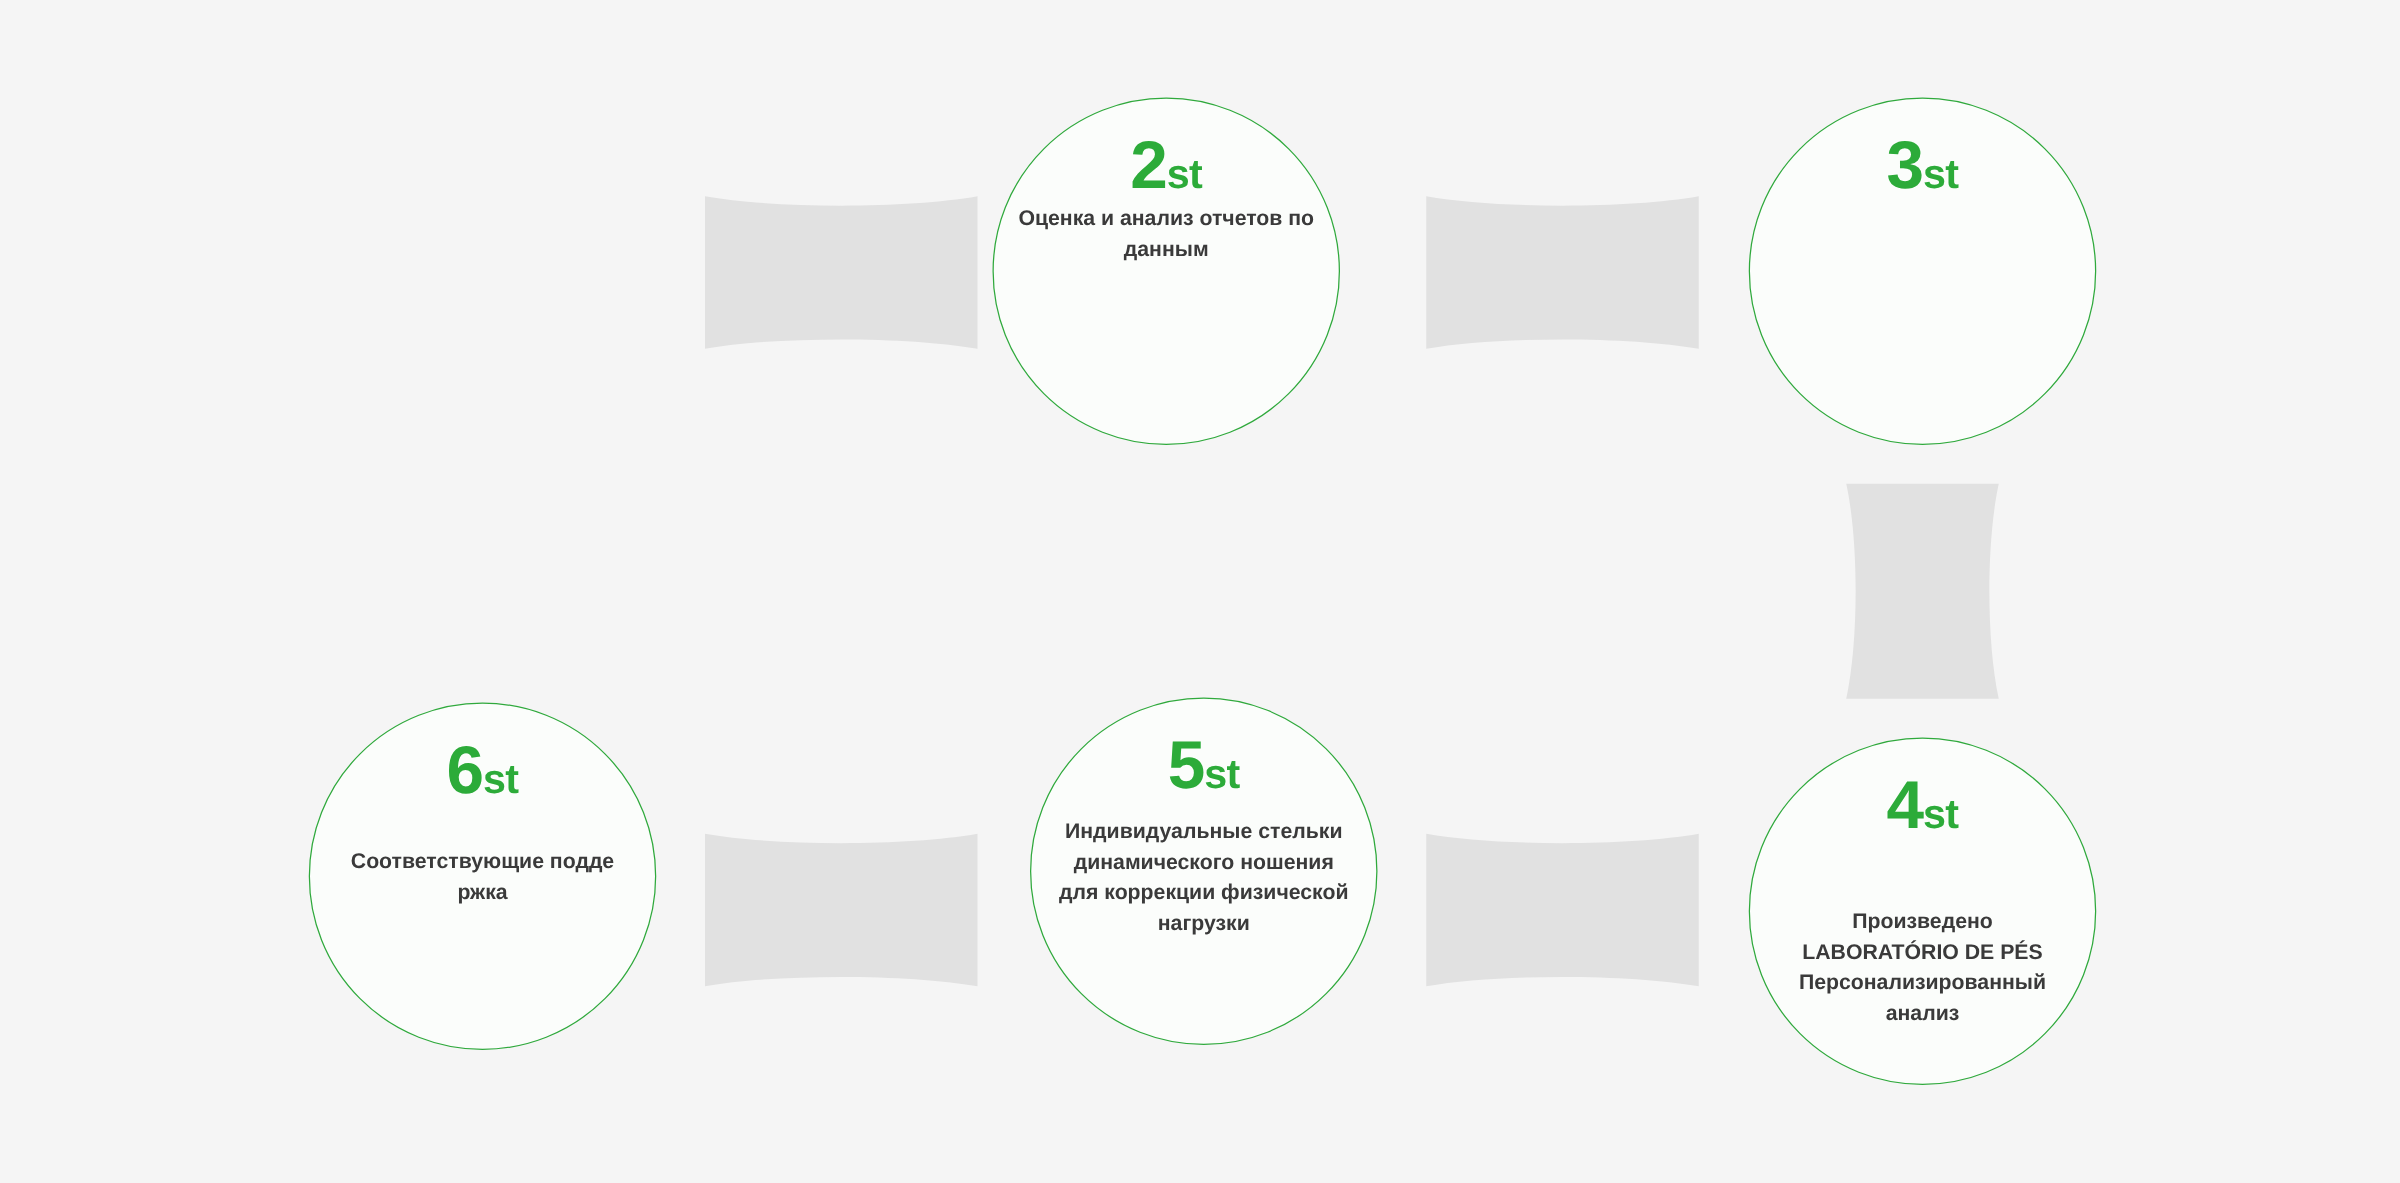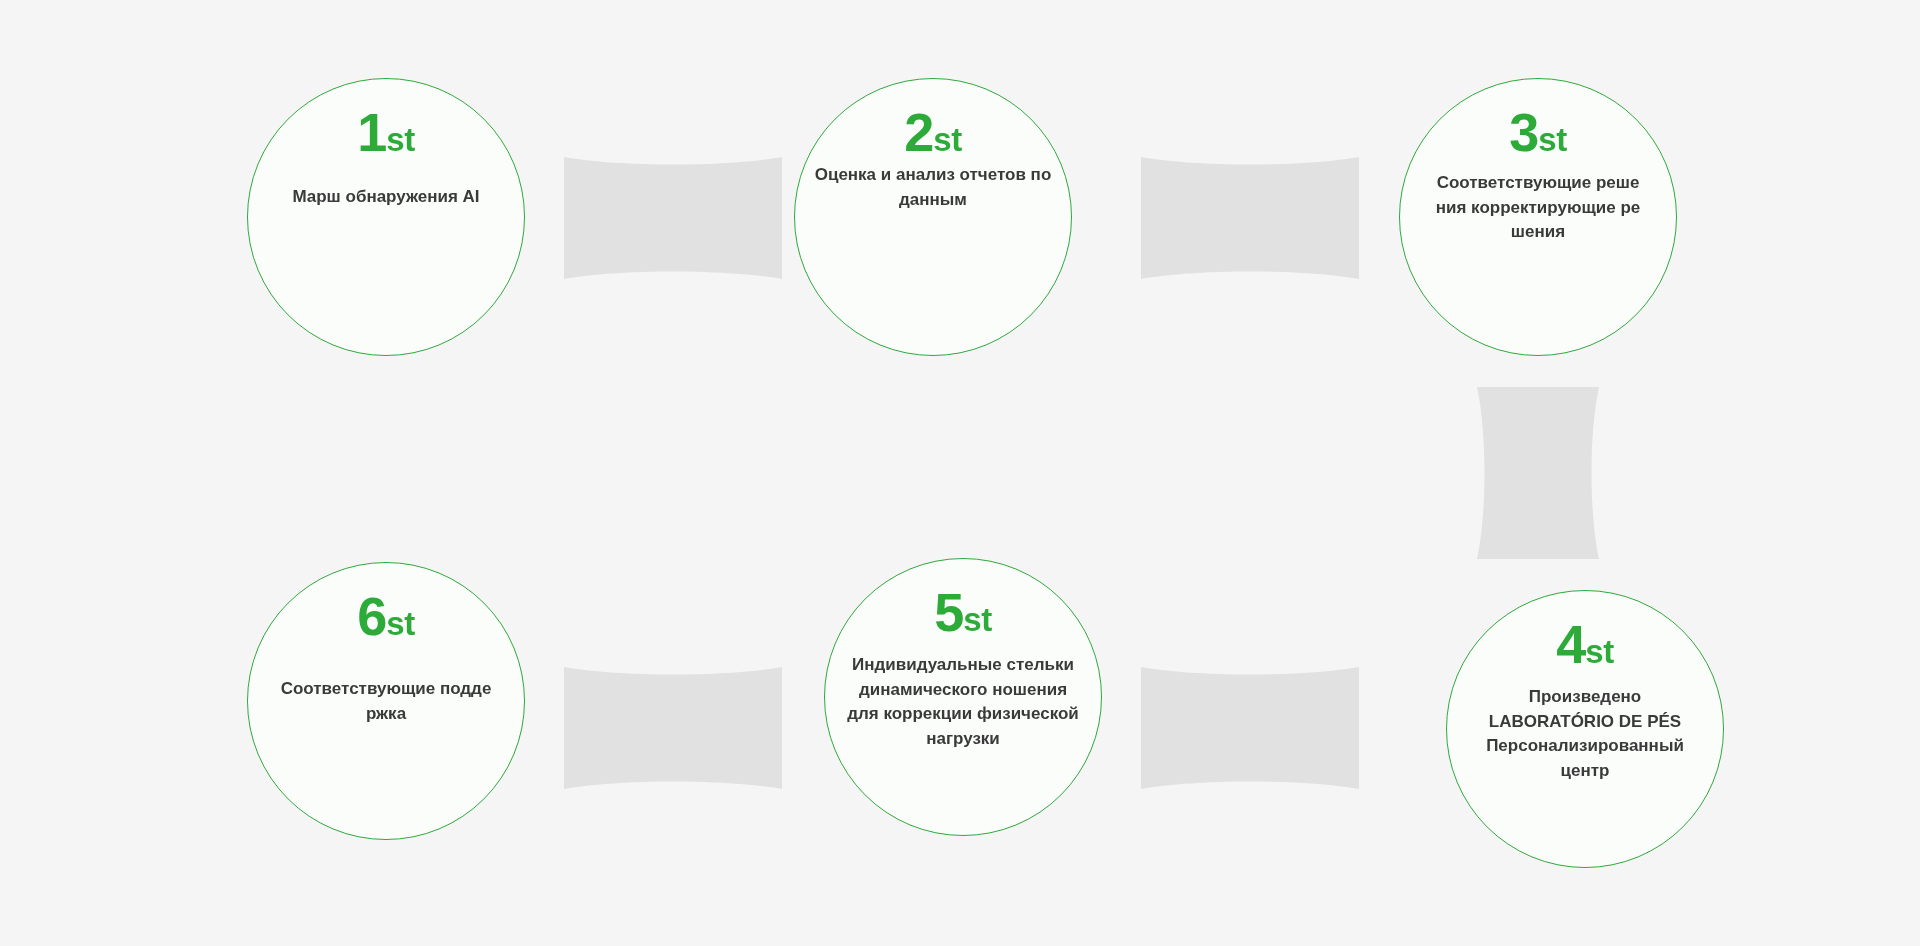--- a/index.html
+++ b/index.html
@@ -95,21 +95,21 @@
     pointer-events: none;
   }
   .connector svg { display: block; }
 
   
   #node-1 { left: 247px; top:  78px; }
   #node-2 { left: 794px; top:  78px; }
   #node-3 { left: 1399px; top: 78px; }
   #node-6 { left: 247px; top: 562px; }
   #node-5 { left: 824px; top: 558px; }
-  #node-4 { left: 1446px; top: 590px; }
+  #node-4 { left: 1399px; top: 590px; gap: 40px; }
 
   #conn-1-2 { left: 560px;  top: 155px; width: 226px; height: 126px; }
   #conn-2-3 { left: 1137px; top: 155px; width: 226px; height: 126px; }
   #conn-3-4 { left: 1475px; top: 383px; width: 126px; height: 180px; }
   #conn-4-5 { left: 1137px; top: 665px; width: 226px; height: 126px; }
   #conn-5-6 { left: 560px;  top: 665px; width: 226px; height: 126px; }
 </style>
 </head>
 <body>
 
@@ -138,43 +138,38 @@
       <path d="M4,2 C60,12 166,12 222,2 L222,124 C166,114 60,114 4,124 Z" fill="#e1e1e1"></path>
     </svg>
   </div>
 
   <div class="connector" id="conn-5-6">
     <svg viewBox="0 0 226 126" width="226" height="126" aria-hidden="true">
       <path d="M4,2 C60,12 166,12 222,2 L222,124 C166,114 60,114 4,124 Z" fill="#e1e1e1"></path>
     </svg>
   </div>
 
-  <div class="node lbl-1" id="node-1">
-    <span class="node-number"><span class="digit">1</span><span class="suffix">st</span></span>
-    <div class="node-label nobreak">Марш обнаружения AI</div>
-  </div>
 
   <div class="node lbl-2" id="node-2">
     <span class="node-number"><span class="digit">2</span><span class="suffix">st</span></span>
     <div class="node-label wide">Оценка и анализ отчетов по данным</div>
   </div>
 
   <div class="node lbl-3" id="node-3">
     <span class="node-number"><span class="digit">3</span><span class="suffix">st</span></span>
-    <div class="node-label">Соответствующие решения корректирующие решения</div>
   </div>
 
   <div class="node lbl-6" id="node-6">
     <span class="node-number"><span class="digit">6</span><span class="suffix">st</span></span>
     <div class="node-label">Соответствующие поддержка</div>
   </div>
 
   <div class="node lbl-5" id="node-5">
     <span class="node-number"><span class="digit">5</span><span class="suffix">st</span></span>
     <div class="node-label wide">Индивидуальные стельки динамического ношения для коррекции физической нагрузки</div>
   </div>
 
   <div class="node lbl-4" id="node-4">
     <span class="node-number"><span class="digit">4</span><span class="suffix">st</span></span>
-    <div class="node-label wide">Произведено LABORATÓRIO DE PÉS Персонализированный центр</div>
+    <div class="node-label wide">Произведено LABORATÓRIO DE PÉS Персонализированный анализ</div>
   </div>
 
 </div>
 
 </body></html>

